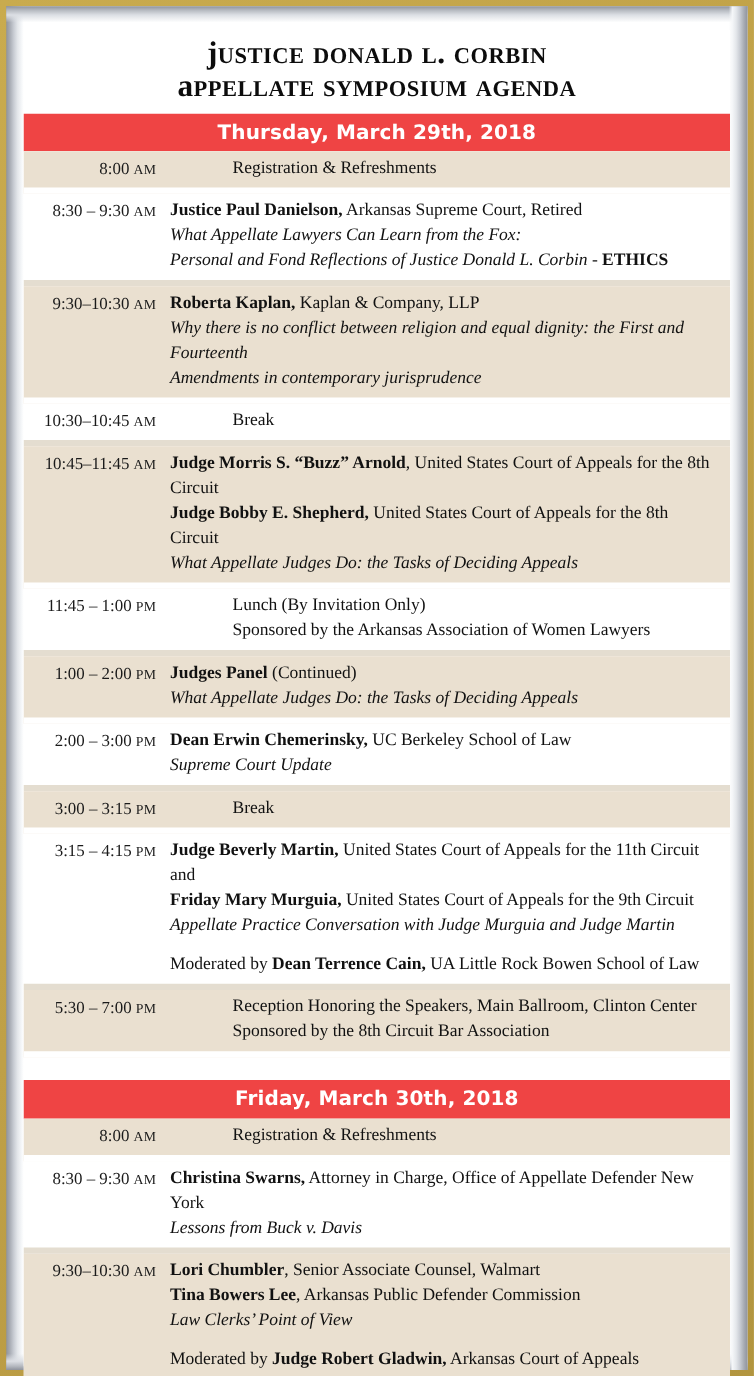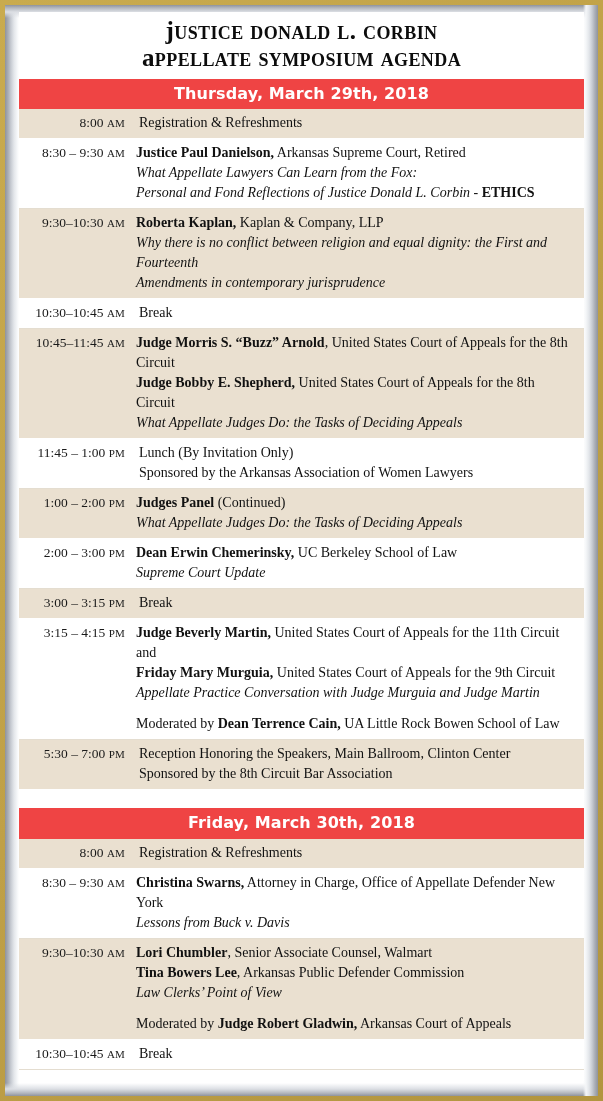--- a/index.html
+++ b/index.html
@@ -41,21 +41,21 @@
         rgba(143,147,156,1) 0px, rgba(180,184,191,1) 3px,
         rgba(220,223,228,1) 7px, rgba(255,255,255,0) 13px),
       linear-gradient(to top,
         rgba(143,147,156,1) 0px, rgba(180,184,191,1) 3px,
         rgba(220,223,228,1) 7px, rgba(255,255,255,0) 13px);
     pointer-events: none;
   }
 
   .page {
     position: absolute;
-    left: 19px; top: 12px;
+    left: 19px; top: 24px;
     width: 565px;
     height: 1069px;
     background: #ffffff;
     z-index: 5;
   }
 
   
   .title-block {
     text-align: center;
     padding: 6px 0 7px 0;
@@ -87,21 +87,21 @@
   }
 
   .section-gap { height: 18px; background: #ffffff; }
 
   
   .rows { background: #ffffff; }
 
   .row {
     display: flex;
     align-items: flex-start;
-    border-bottom: 1px solid #f97316;
+    border-bottom: 5px solid #f97316;
     padding: 4px 0 5px 0;
     min-height: 22px;
   }
   .row.beige { background: #eae0d0; border-bottom-color: #ffffff; }
   .row.white { background: #ffffff; border-bottom-color: #e4ddd0; }
 
   .time {
     width: 112px;
     min-width: 112px;
     text-align: right;
@@ -123,21 +123,21 @@
     font-size: 14px;
     color: #111111;
     line-height: 1.43;
   }
   .detail .ln { display: block; }
   .detail .nm { font-weight: bold; }
   .detail .it { font-style: italic; }
   .detail .eth { font-weight: bold; font-style: normal; }
   .detail .spacer { display: block; height: 11px; }
 
-  .row.simple .detail { padding-left: 8px; }
+  .row.simple .detail { padding-left: 8px; margin-left: 47px; }
 </style>
 </head>
 <body>
 
 <div class="frame-outer">
   <div class="frame-bevel"></div>
 </div>
 
 <div class="page">
 

